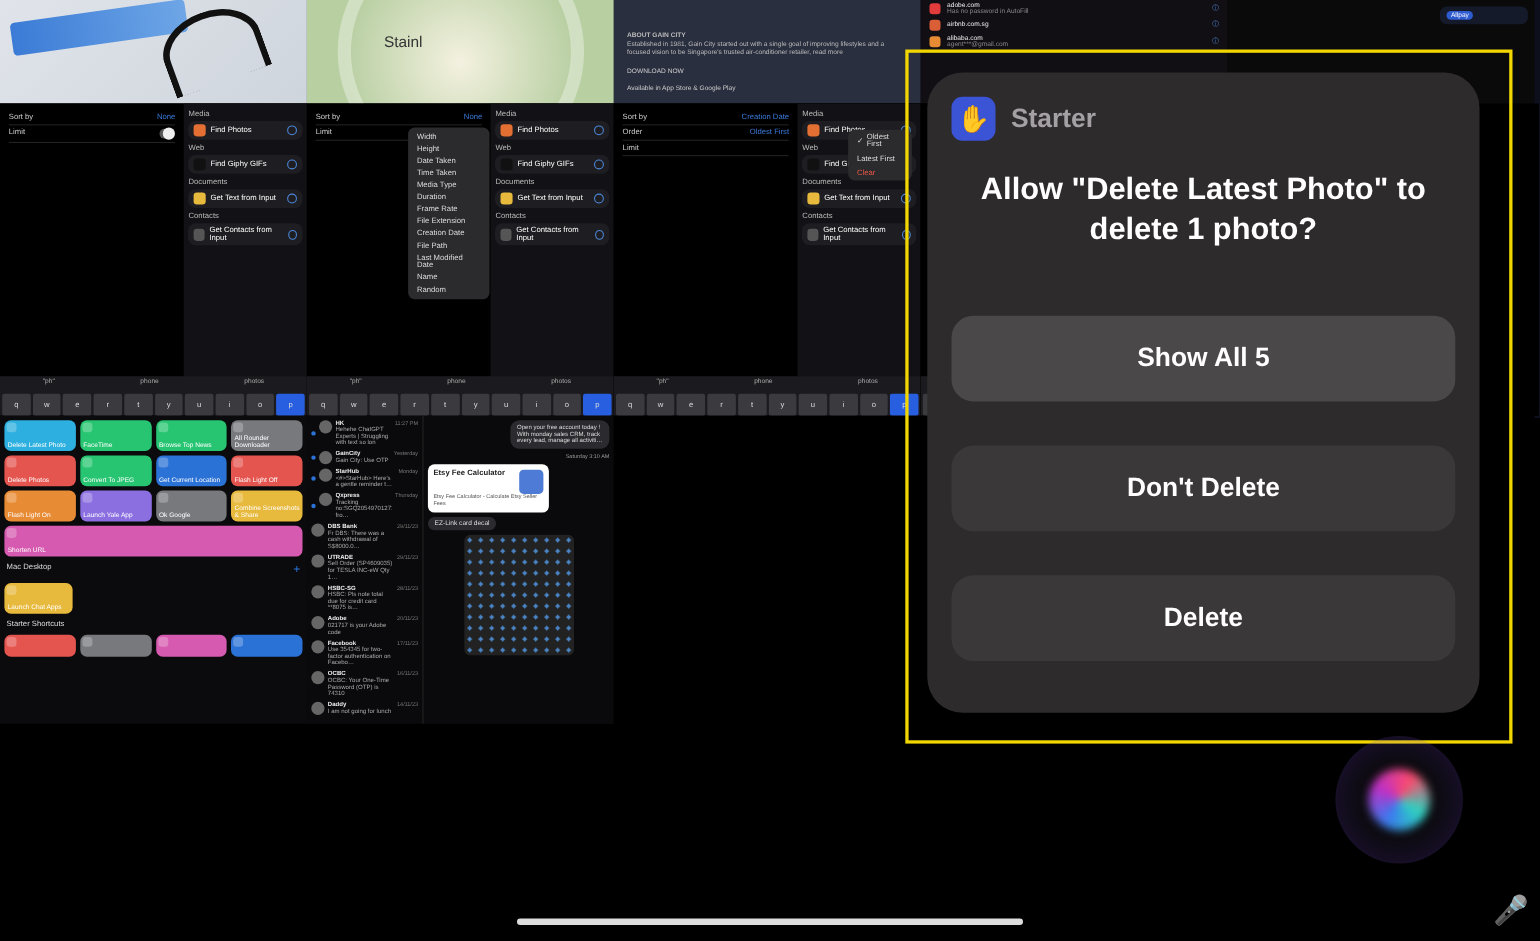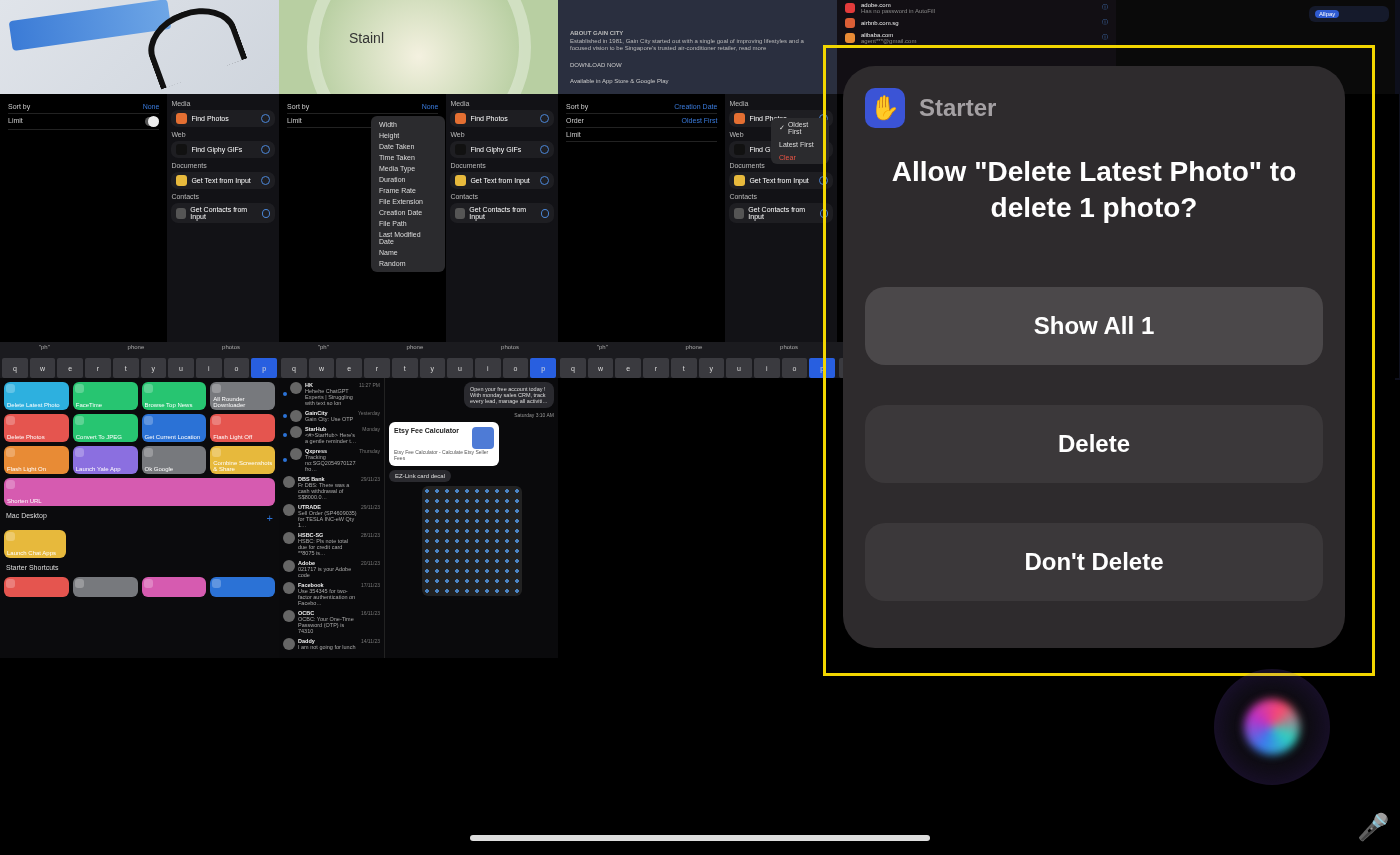--- a/index.html
+++ b/index.html
@@ -627,23 +627,23 @@
 </div>
 
 <div class="priv-modal">
   <div class="priv-hdr">
     <div class="priv-ico">✋</div>
     <div class="priv-title">Starter</div>
   </div>
   <div class="priv-msg">Allow "Delete Latest Photo" to delete 1 photo?</div>
   <div class="priv-gap1"></div>
   <div class="priv-btns">
-    <div class="priv-btn showall">Show All 1</div>
+    <div class="priv-btn showall">Show All 5</div>
+    <div class="priv-btn other">Don't Delete</div>
     <div class="priv-btn other">Delete</div>
-    <div class="priv-btn other">Don't Delete</div>
   </div>
 </div>
 <div class="yellow-frame"></div>
 
 <div class="siri">
     <div class="core"></div>
   </div>
 <div class="mic">🎤</div>
 <div class="home-ind"></div>
 

